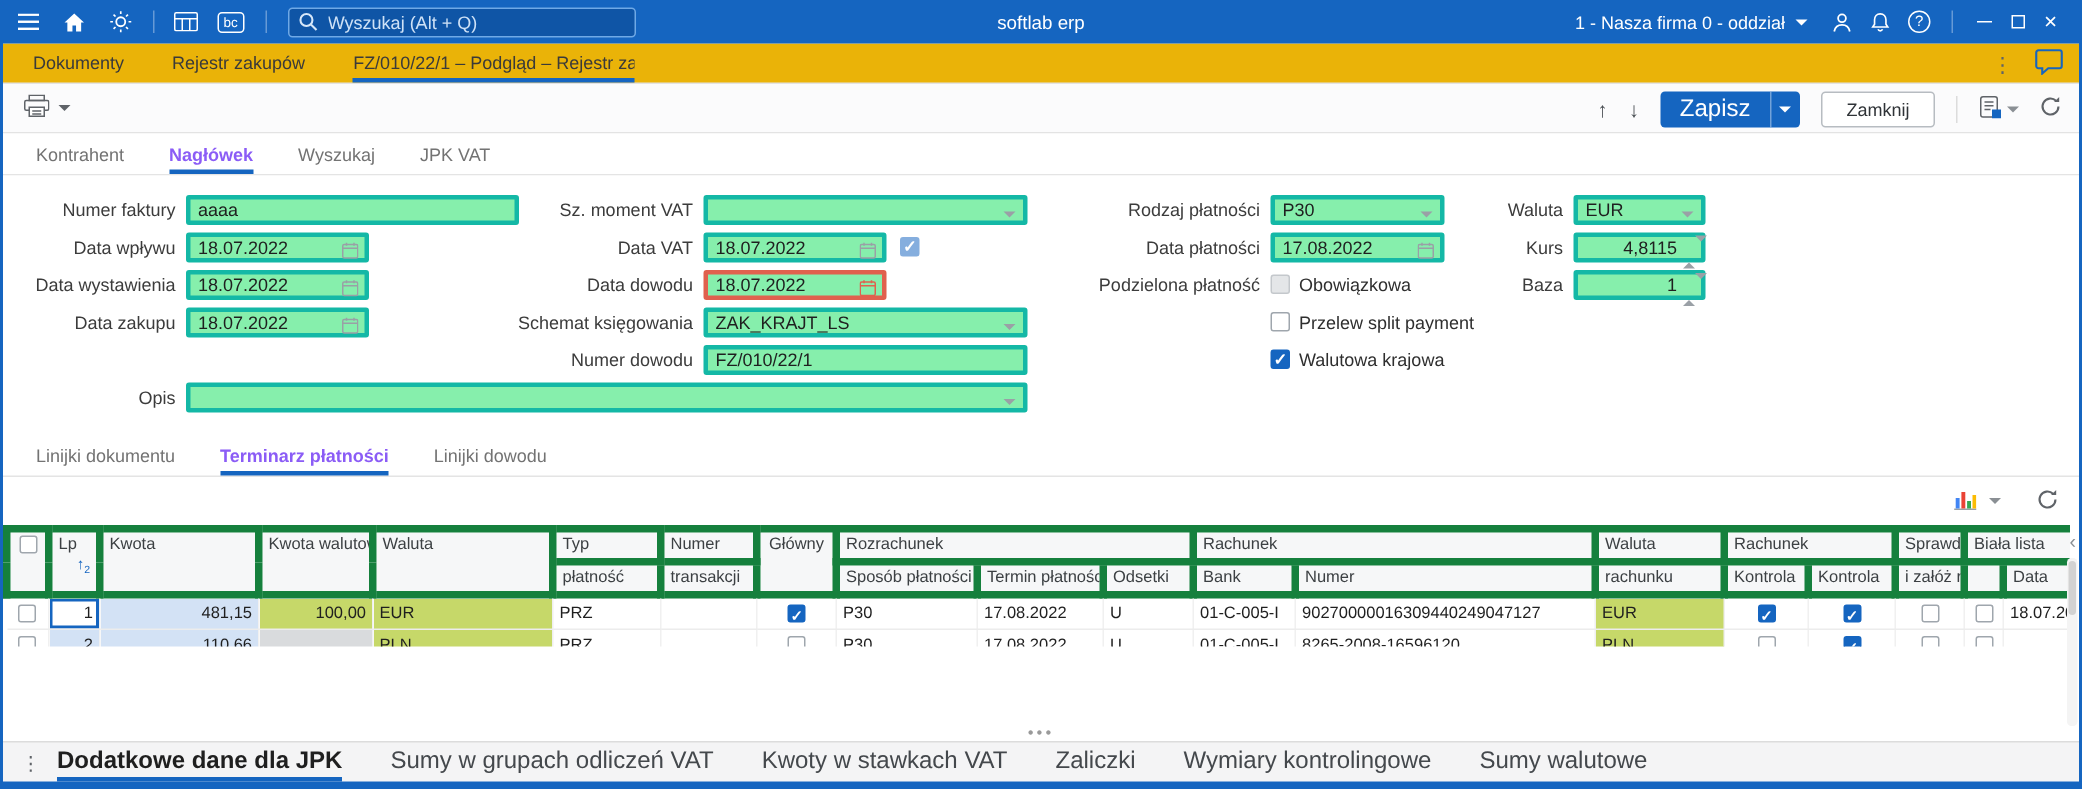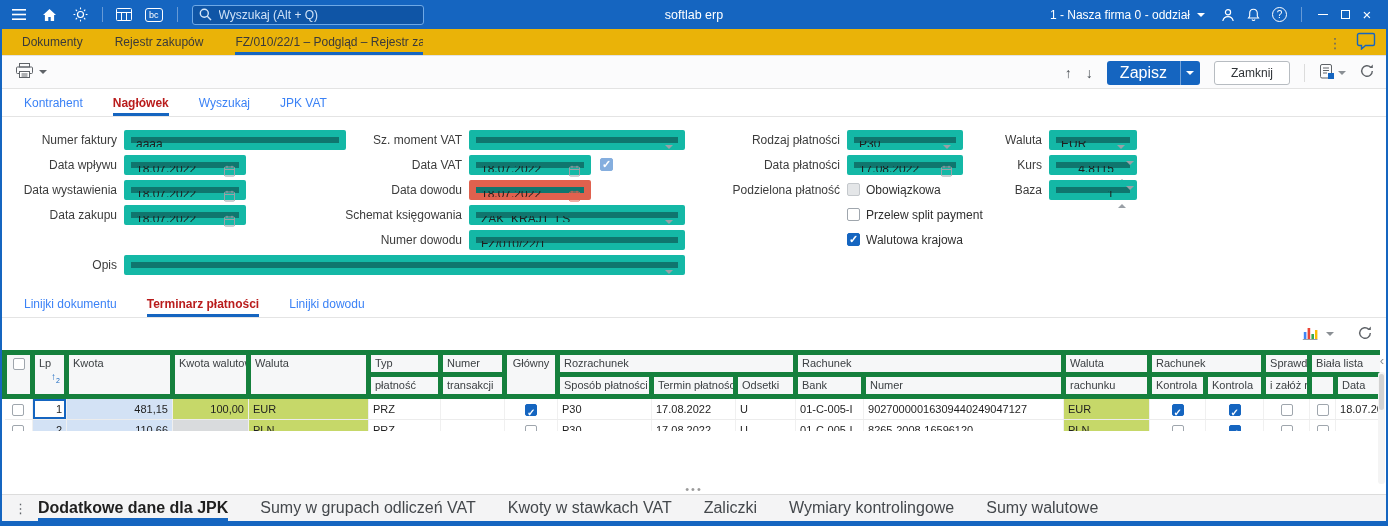--- a/index.html
+++ b/index.html
@@ -48,28 +48,28 @@
   .btn-save { display:flex; align-items:stretch; height:24px; background:#1565c0; color:#fff; border-radius:3px; overflow:hidden; cursor:pointer; }
   .btn-save .main { display:flex; align-items:center; padding:0 13px; font-size:16px; }
   .btn-save .arrow { width:20px; display:flex; align-items:center; justify-content:center; border-left:1px solid rgba(255,255,255,.4); }
   .btn-plain { height:24px; display:flex; align-items:center; padding:0 16px; background:#fff; border:1px solid #b7bcc1; border-radius:3px; color:#2f3337; font-size:12px; cursor:pointer; }
   .t-div { width:1px; height:18px; background:#dcdcdc; }
   .icon-chev { display:flex; align-items:center; gap:4px; color:#8a8f94; cursor:pointer; }
 
   
   .tabsrow { position:absolute; left:2px; right:2px; height:28px; background:#fff; border-bottom:1px solid #e4e4e4; display:flex; align-items:stretch; gap:30px; padding-left:22px; }
   .headertabs { top:89px; } .detailtabs { top:290px; }
-  .ftab { position:relative; display:flex; align-items:center; color:#3b82f6; cursor:pointer; white-space:nowrap; }
-  .ftab.active { font-weight:bold; color:#b91c1c; }
+  .ftab { position:relative; display:flex; align-items:center; color:#737373; cursor:pointer; white-space:nowrap; }
+  .ftab.active { font-weight:bold; color:#8b5cf6; }
   .ftab.active::after { content:""; position:absolute; left:0; right:0; bottom:0; height:3px; background:#1565c0; }
 
   
   .form { position:absolute; top:117px; left:2px; right:2px; height:173px; background:#fff;text-decoration:underline; }
   .flabel { position:absolute; height:20px; line-height:20px; text-align:right; color:#3c3c3c; font-size:12px; white-space:nowrap; }
-  .fwrap { position:absolute; height:20px; background:#0f766e; border:7px solid #14b8a6; border-radius:2px; }
+  .fwrap { position:absolute; height:20px; background:#86efac; border:3px solid #14b8a6; border-radius:2px; }
   .fwrap input { width:100%; height:100%; border:none; background:transparent; font-family:inherit; font-size:12px; color:#1f1f1f; padding:0 5px; outline:none; }
   .fwrap.alert { border-color:#e0614e; }
   .fwrap .tri { position:absolute; right:5px; top:8px; color:#9aa0a6; }
   .fwrap .cal { position:absolute; right:4px; top:3px; pointer-events:none; }
   .fwrap.has-ic input { padding-right:18px; }
   .spin { position:absolute; right:4px; top:3px; width:8px; height:14px; }
   .spin .up { width:0;height:0;border-left:4px solid transparent;border-right:4px solid transparent;border-bottom:4px solid #9aa0a6; margin-bottom:4px; }
   .spin .dn { width:0;height:0;border-left:4px solid transparent;border-right:4px solid transparent;border-top:4px solid #9aa0a6; }
   .fwrap.num input { text-align:right; padding-right:16px; }
 

